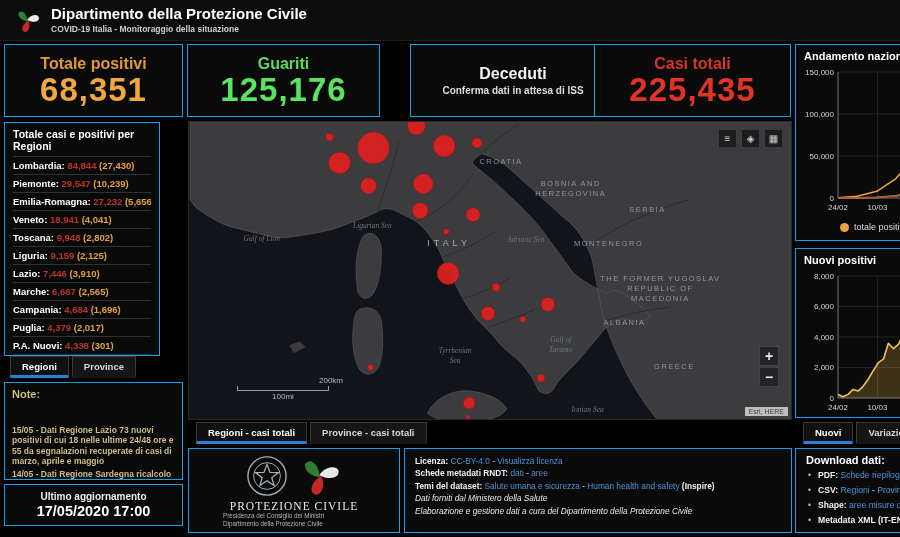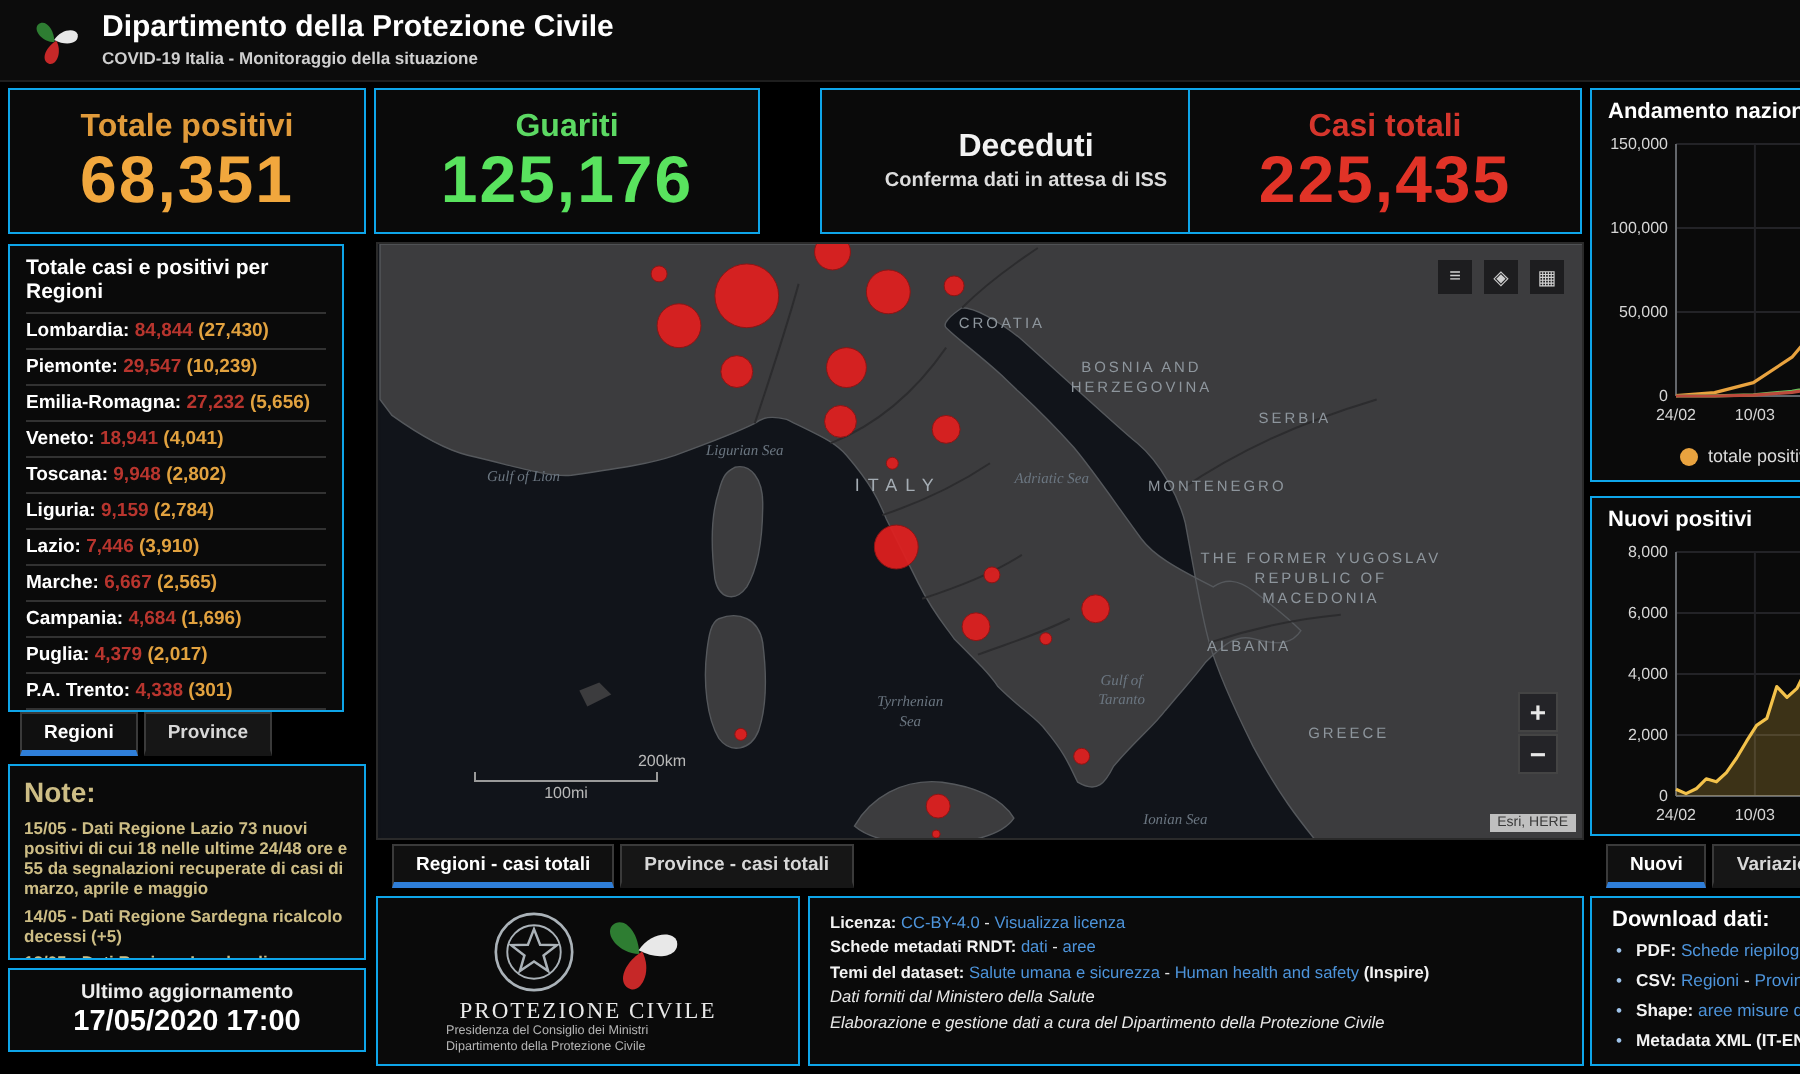--- a/index.html
+++ b/index.html
@@ -18,39 +18,39 @@
   .stat{top:44px;height:73px;text-align:center;display:flex;flex-direction:column;justify-content:center;}
   .stat .slabel{font-size:16px;font-weight:bold;}
   .stat .svalue{font-size:33px;font-weight:bold;line-height:1.02;letter-spacing:1px;}
   .stat .ssub{font-size:10px;color:#dcdcdc;margin-top:2px;font-weight:bold;}
   #stat-0{left:4px;width:179px;}  #stat-0 .slabel{color:#e09a3a;} #stat-0 .svalue{color:#f1a73d;}
   #stat-1{left:187px;width:193px;} #stat-1 .slabel{color:#5cd963;} #stat-1 .svalue{color:#59e35e;}
   #stat-2{left:384px;width:206px;margin-left:26px;} #stat-2 .slabel{color:#f2f2f2;} #stat-2 .svalue{color:#fafafa;}
   #stat-3{left:594px;width:197px;} #stat-3 .slabel{color:#d5352c;} #stat-3 .svalue{color:#e13327;}
 
   
-  #regions-panel{left:4px;top:122px;width:168px;height:234px;padding:5px 8px 0 8px;overflow:hidden;}
+  #regions-panel{left:4px;top:122px;width:156px;height:234px;padding:5px 8px 0 8px;overflow:hidden;}
   #regions-panel .ptitle{font-size:10.5px;font-weight:bold;color:#fff;padding-bottom:4px;}
   .rrow{border-top:1px solid #323232;padding:3px 0 2px 0;font-size:9.5px;font-weight:bold;
         white-space:nowrap;overflow:hidden;height:12px;}
   .rname{color:#fff;} .rtot{color:#b8352e;} .rpar{color:#e2a23f;}
 
   
   .tabbar{display:flex;gap:3px;position:absolute;}
   .tab{background:#161616;border:1px solid #3a3a3a;padding:4px 11px 3px 11px;font-size:9.5px;
        font-weight:bold;color:#d8d8d8;border-bottom:3px solid transparent;white-space:nowrap;}
   .tab.active{color:#fff;border-bottom:3px solid #2f7ed8;background:#101010;}
   #left-tabs{left:10px;top:356px;}
   #map-tabs{left:196px;top:422px;}
   #right-tabs{left:803px;top:422px;}
 
   
   #note-panel{left:4px;top:382px;width:179px;height:98px;padding:5px 7px;overflow:hidden;
               color:#cdbd85;font-size:8.5px;font-weight:bold;line-height:1.2;}
-  #note-panel .ptitle{color:#cdbd85;margin-bottom:4px;font-size:14px;}
+  #note-panel .ptitle{color:#cdbd85;margin-bottom:24px;font-size:11px;}
   .note-entry{margin-bottom:3px;}
 
   
   #update-panel{left:4px;top:484px;width:179px;height:42px;text-align:center;
                 display:flex;flex-direction:column;justify-content:center;}
   #update-panel .ulabel{color:#ededed;font-size:10px;font-weight:bold;}
   #update-panel .uvalue{color:#fff;font-size:14.5px;font-weight:bold;margin-top:1px;}
 
   
   #map{left:188px;top:121px;width:604px;height:299px;background:#11141a;border:1px solid #2a2a2a;
@@ -134,26 +134,26 @@
   </div>
 
 <div id="regions-panel" class="panel">
   <div class="ptitle">Totale casi e positivi per Regioni</div>
   <div id="region-rows">
       <div class="rrow"><span class="rname">Lombardia: </span><span class="rtot">84,844 </span><span class="rpar">(27,430)</span></div>
       <div class="rrow"><span class="rname">Piemonte: </span><span class="rtot">29,547 </span><span class="rpar">(10,239)</span></div>
       <div class="rrow"><span class="rname">Emilia-Romagna: </span><span class="rtot">27,232 </span><span class="rpar">(5,656)</span></div>
       <div class="rrow"><span class="rname">Veneto: </span><span class="rtot">18,941 </span><span class="rpar">(4,041)</span></div>
       <div class="rrow"><span class="rname">Toscana: </span><span class="rtot">9,948 </span><span class="rpar">(2,802)</span></div>
-      <div class="rrow"><span class="rname">Liguria: </span><span class="rtot">9,159 </span><span class="rpar">(2,784)</span></div>
+      <div class="rrow"><span class="rname">Liguria: </span><span class="rtot">9,159 </span><span class="rpar">(2,125)</span></div>
       <div class="rrow"><span class="rname">Lazio: </span><span class="rtot">7,446 </span><span class="rpar">(3,910)</span></div>
       <div class="rrow"><span class="rname">Marche: </span><span class="rtot">6,667 </span><span class="rpar">(2,565)</span></div>
       <div class="rrow"><span class="rname">Campania: </span><span class="rtot">4,684 </span><span class="rpar">(1,696)</span></div>
       <div class="rrow"><span class="rname">Puglia: </span><span class="rtot">4,379 </span><span class="rpar">(2,017)</span></div>
-      <div class="rrow"><span class="rname">P.A. Trento: </span><span class="rtot">4,338 </span><span class="rpar">(301)</span></div>
+      <div class="rrow"><span class="rname">P.A. Nuovi: </span><span class="rtot">4,338 </span><span class="rpar">(301)</span></div>
       <div class="rrow"></div>
     </div>
 </div>
 <div id="left-tabs" class="tabbar">
     <div class="tab active">Regioni</div>
     <div class="tab">Province</div>
   </div>
 
 <div id="note-panel" class="panel">
   <div class="ptitle">Note:</div>

